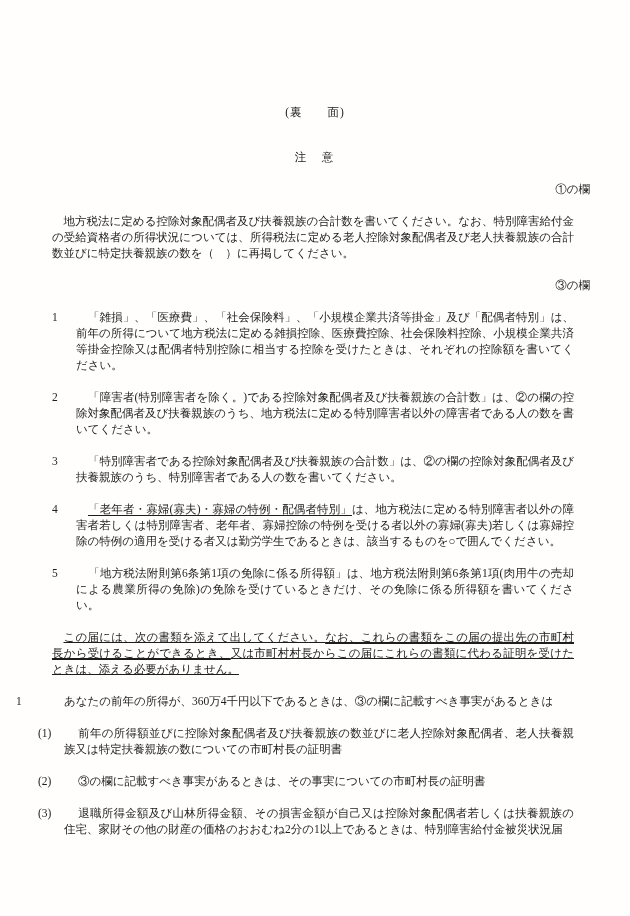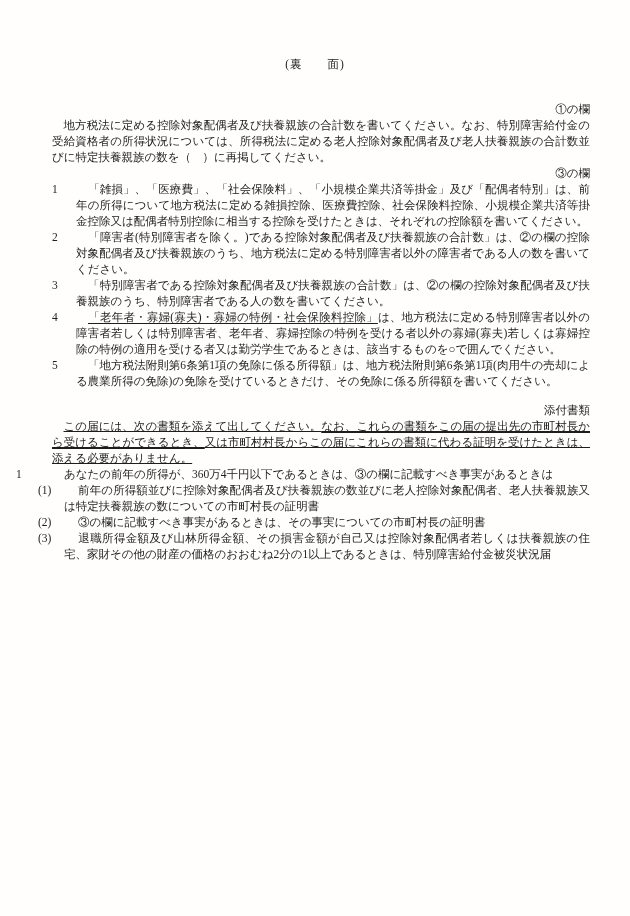--- a/index.html
+++ b/index.html
@@ -7,69 +7,69 @@
   .page {
     position: relative;
     width: 630px;
     height: 916px;
     margin: 0 auto;
     background: #fffefd;
     color: #1d1d1d;
     font-family: "Liberation Serif", "DejaVu Serif", serif;
     font-size: 11.5px;
     line-height: 16px;
-    padding: 56px 40px 0 40px;
+    padding: 104px 40px 0 40px;
     box-sizing: border-box;
     overflow: hidden;
   }
   .center { text-align: center; }
   .head-label { margin-bottom: 29px; letter-spacing: 1px; }
   .notice-title { margin-bottom: 16px; letter-spacing: 2px; }
-  p { margin: 0; text-align: justify; }
+  p { margin: 16px; text-align: justify; }
   .sec-heading { text-align: right; }
   .sec-body { margin-left: 12px; text-indent: 1em; }
   .note-item { margin-left: 36px; text-indent: -12px; }
   .note-item .num { display: inline-block; width: 24px; }
   .att { margin-top: 13px; }
   .att-intro { margin-left: 12px; text-indent: 1em; text-decoration: underline; }
   .att-item { margin-left: 24px; text-indent: -24px; }
   .att-item .num { display: inline-block; width: 24px; }
   .att-sub { margin-left: 24px; text-indent: -13px; }
   .att-sub .num { display: inline-block; width: 27px; }
   .u { text-decoration: underline; text-underline-offset: 2px; }
 </style>
 </head>
 <body>
 
 <div class="page">
 
   <div class="center head-label">(裏　　面)</div>
+  <div class="center notice-title">注　意</div>
 
   <section>
     <div class="sec-heading">①の欄</div>
     <p class="sec-body">地方税法に定める控除対象配偶者及び扶養親族の合計数を書いてください。なお、特別障害給付金の受給資格者の所得状況については、所得税法に定める老人控除対象配偶者及び老人扶養親族の合計数並びに特定扶養親族の数を（　）に再掲してください。</p>
   </section>
 
 
   <section>
     <div class="sec-heading">③の欄</div>
 
     <p class="note-item"><span class="num">1</span><span>「雑損」、「医療費」、「社会保険料」、「小規模企業共済等掛金」及び「配偶者特別」は、前年の所得について地方税法に定める雑損控除、医療費控除、社会保険料控除、小規模企業共済等掛金控除又は配偶者特別控除に相当する控除を受けたときは、それぞれの控除額を書いてください。</span><span class="u"></span><span></span></p>
 
     <p class="note-item"><span class="num">2</span><span>「障害者(特別障害者を除く。)である控除対象配偶者及び扶養親族の合計数」は、②の欄の控除対象配偶者及び扶養親族のうち、地方税法に定める特別障害者以外の障害者である人の数を書いてください。</span><span class="u"></span><span></span></p>
 
     <p class="note-item"><span class="num">3</span><span>「特別障害者である控除対象配偶者及び扶養親族の合計数」は、②の欄の控除対象配偶者及び扶養親族のうち、特別障害者である人の数を書いてください。</span><span class="u"></span><span></span></p>
 
-    <p class="note-item"><span class="num">4</span><span></span><span class="u">「老年者・寡婦(寡夫)・寡婦の特例・社会保険料控除」</span><span>は、地方税法に定める特別障害者以外の障害者若しくは特別障害者、老年者、寡婦控除の特例を受ける者以外の寡婦(寡夫)若しくは寡婦控除の特例の適用を受ける者又は勤労学生であるときは、該当するものを○で囲んでください。</span></p>
+    <p class="note-item"><span class="num">4</span><span></span><span class="u">「老年者・寡婦(寡夫)・寡婦の特例・配偶者特別」</span><span>は、地方税法に定める特別障害者以外の障害者若しくは特別障害者、老年者、寡婦控除の特例を受ける者以外の寡婦(寡夫)若しくは寡婦控除の特例の適用を受ける者又は勤労学生であるときは、該当するものを○で囲んでください。</span></p>
 
     <p class="note-item"><span class="num">5</span><span>「地方税法附則第6条第1項の免除に係る所得額」は、地方税法附則第6条第1項(肉用牛の売却による農業所得の免除)の免除を受けているときだけ、その免除に係る所得額を書いてください。</span><span class="u"></span><span></span></p>
   </section>
 
   <section class="att">
-    <div class="sec-heading">添付書類</div>
 
     <p class="att-intro"><span>この届には、次の書類を添えて出してください。</span><span class="u">なお、これらの書類をこの届の提出先の市町村長から受けることができるとき、</span><span>又は市町村村長からこの届にこれらの書類に代わる証明を受けたときは、添える必要がありません。</span></p>
 
     <p class="att-item"><span class="num">1</span><span>あなたの前年の所得が、360万4千円以下であるときは、③の欄に記載すべき事実があるときは</span></p>
 
 
     <p class="att-sub"><span class="num">(1)</span><span>前年の所得額並びに控除対象配偶者及び扶養親族の数並びに老人控除対象配偶者、老人扶養親族又は特定扶養親族の数についての市町村長の証明書</span></p>
 
     <p class="att-sub"><span class="num">(2)</span><span>③の欄に記載すべき事実があるときは、その事実についての市町村長の証明書</span></p>
 

